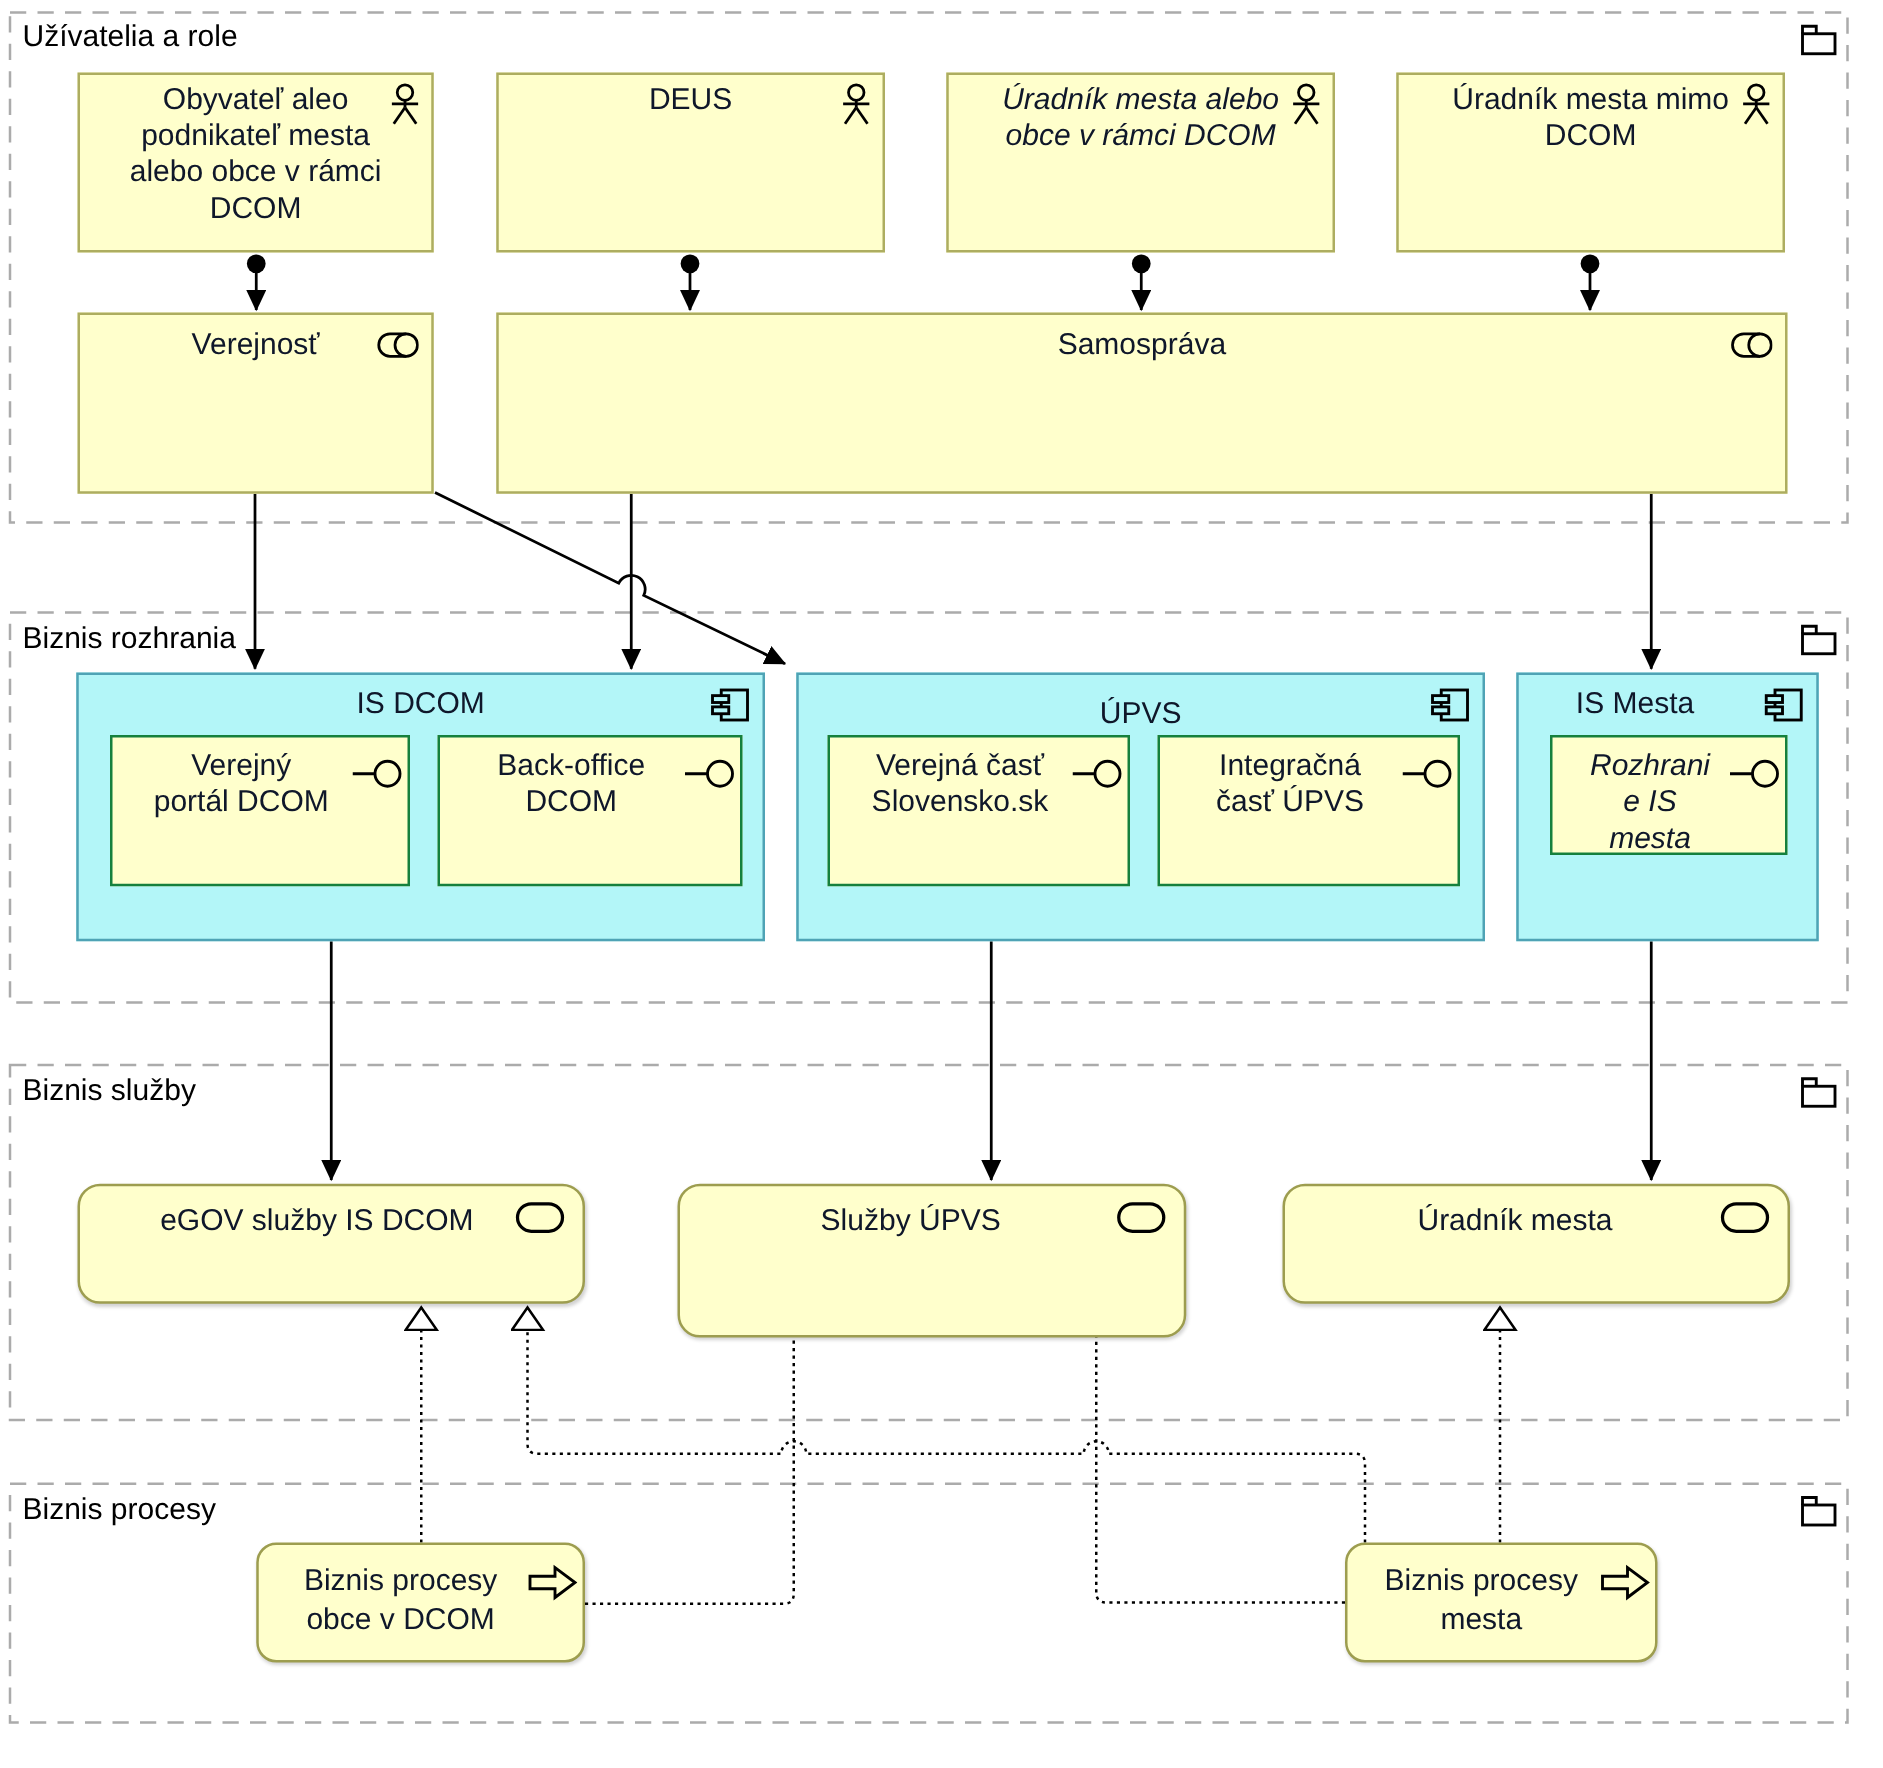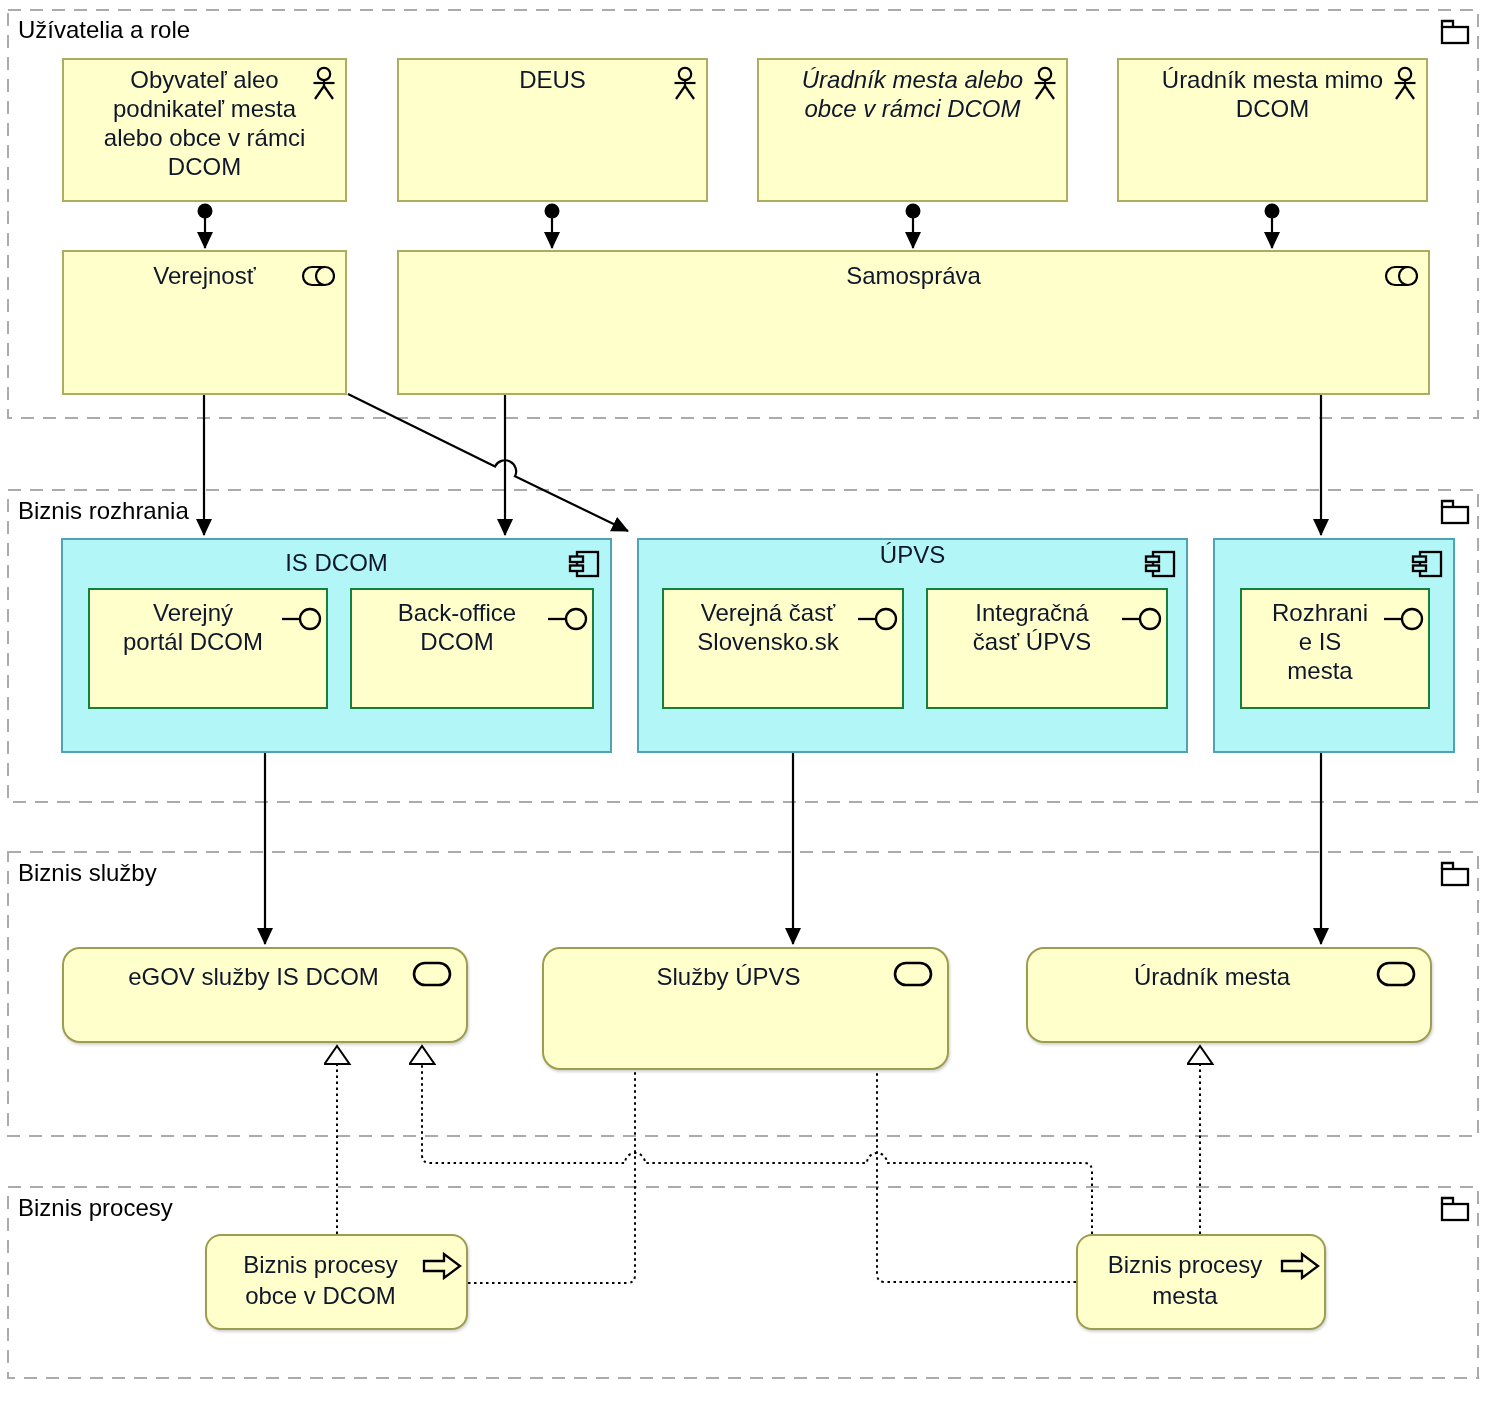--- a/index.html
+++ b/index.html
@@ -213,21 +213,21 @@
           <svg class="icon" style="right:4px; top:17px;" width="40" height="24">
               <use href="#sym-interface"></use>
             </svg>
         </div>
       </div>
     </div>
   </div>
 
   <div class="box cyan" style="left:637px; top:538px; width:551px; height:215px;">
     <div class="stack">
-      <div class="lbl" style="padding-top:0;">ÚPVS</div>
+      <div class="lbl" style="padding-top:16px;">ÚPVS</div>
       <svg class="icon" style="right:10px; top:10px;" width="32" height="28">
           <use href="#sym-component"></use>
         </svg>
       <div class="box inner" style="left:23px; top:48px; width:242px; height:121px;">
         <div class="stack">
           <div class="lbl" style="padding:8px 40px 0 10px;">Verejná časť
 Slovensko.sk</div>
           <svg class="icon" style="right:4px; top:17px;" width="40" height="24">
               <use href="#sym-interface"></use>
             </svg>
@@ -240,24 +240,25 @@
           <svg class="icon" style="right:4px; top:17px;" width="40" height="24">
               <use href="#sym-interface"></use>
             </svg>
         </div>
       </div>
     </div>
   </div>
 
   <div class="box cyan" style="left:1213px; top:538px; width:242px; height:215px;">
     <div class="stack">
+      <div class="lbl" style="padding-top:8px; padding-right:52px;">IS Mesta</div>
       <svg class="icon" style="right:10px; top:10px;" width="32" height="28">
           <use href="#sym-component"></use>
         </svg>
-      <div class="box inner" style="left:25px; top:48px; width:190px; height:121px;">
+      <div class="box inner" style="left:25px; top:48px; width:190px; height:96px;font-style:italic;">
         <div class="stack">
           <div class="lbl" style="padding:8px 40px 0 10px;">Rozhrani
 e IS
 mesta</div>
           <svg class="icon" style="right:4px; top:17px;" width="40" height="24">
               <use href="#sym-interface"></use>
             </svg>
         </div>
       </div>
     </div>

